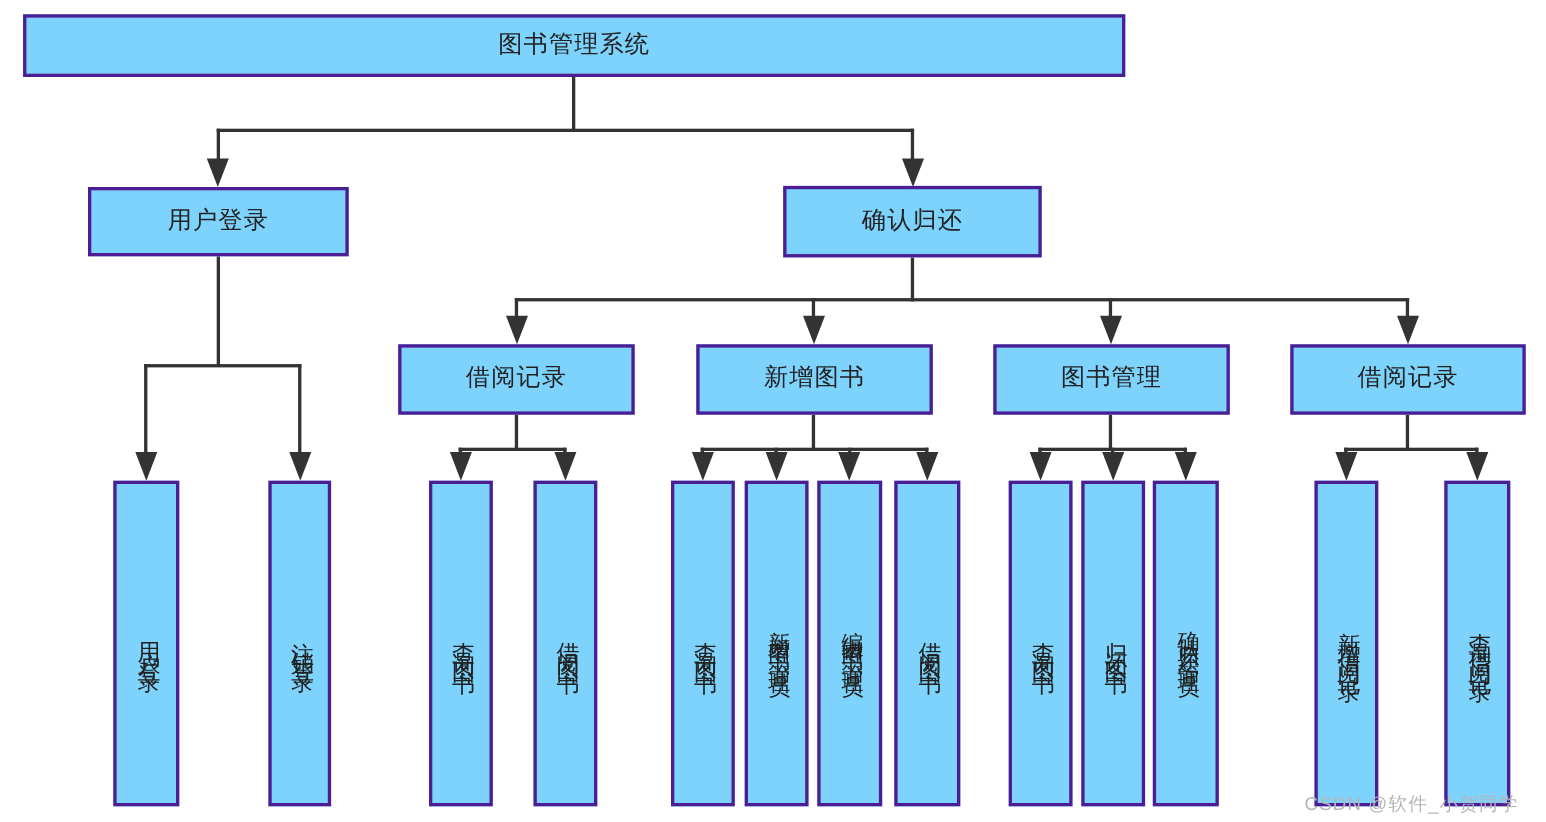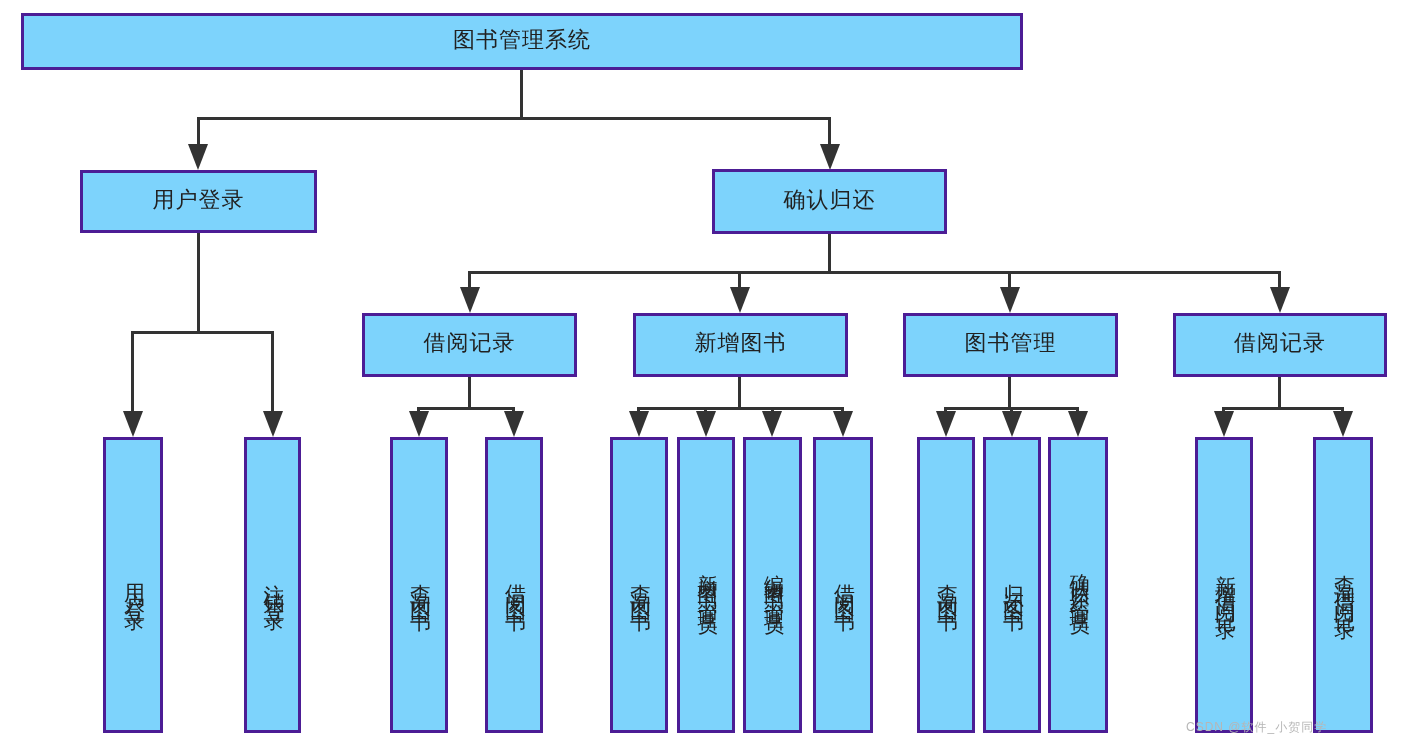--- a/index.html
+++ b/index.html
@@ -40,21 +40,21 @@
   .arr{
     position:absolute;
     width:0;height:0;
     border-left:10px solid transparent;
     border-right:10px solid transparent;
     border-top:26px solid #333333;
   }
   .watermark{
     position:absolute;
     left:1186px;top:719px;
-    font-size:12px;
+    font-size:17px;
     color:#b6b6b6;
     letter-spacing:1px;
     white-space:nowrap;
     z-index:10;
   }
 </style>
 </head>
 <body>
 
 <div id="stage">

